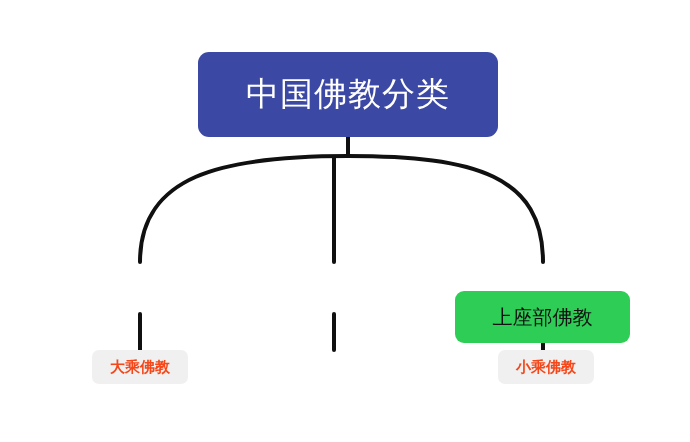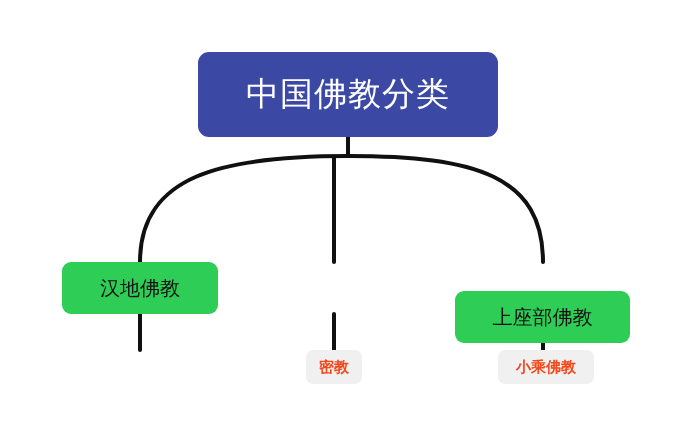--- a/index.html
+++ b/index.html
@@ -92,31 +92,28 @@
 
     <path d="M 140 314 L 140 350" fill="none" stroke="#101010" stroke-width="4" stroke-linecap="round"></path>
     <path d="M 334 314 L 334 350" fill="none" stroke="#101010" stroke-width="4" stroke-linecap="round"></path>
     <path d="M 543 314 L 543 350" fill="none" stroke="#101010" stroke-width="4" stroke-linecap="round"></path>
   </svg>
 
   <div class="node node-root">
     <span>中国佛教分类</span>
   </div>
 
-  <div class="node node-branch b0">
-    <span>汉地佛教</span>
-  </div>
 
 
   <div class="node node-branch b2">
     <span>上座部佛教</span>
   </div>
 
+  <div class="node node-leaf l0">
+    <span>大乘佛教</span>
+  </div>
 
-  <div class="node node-leaf l1">
-    <span>密教</span>
-  </div>
 
   <div class="node node-leaf l2">
     <span>小乘佛教</span>
   </div>
 
 </div>
 
 </body></html>

